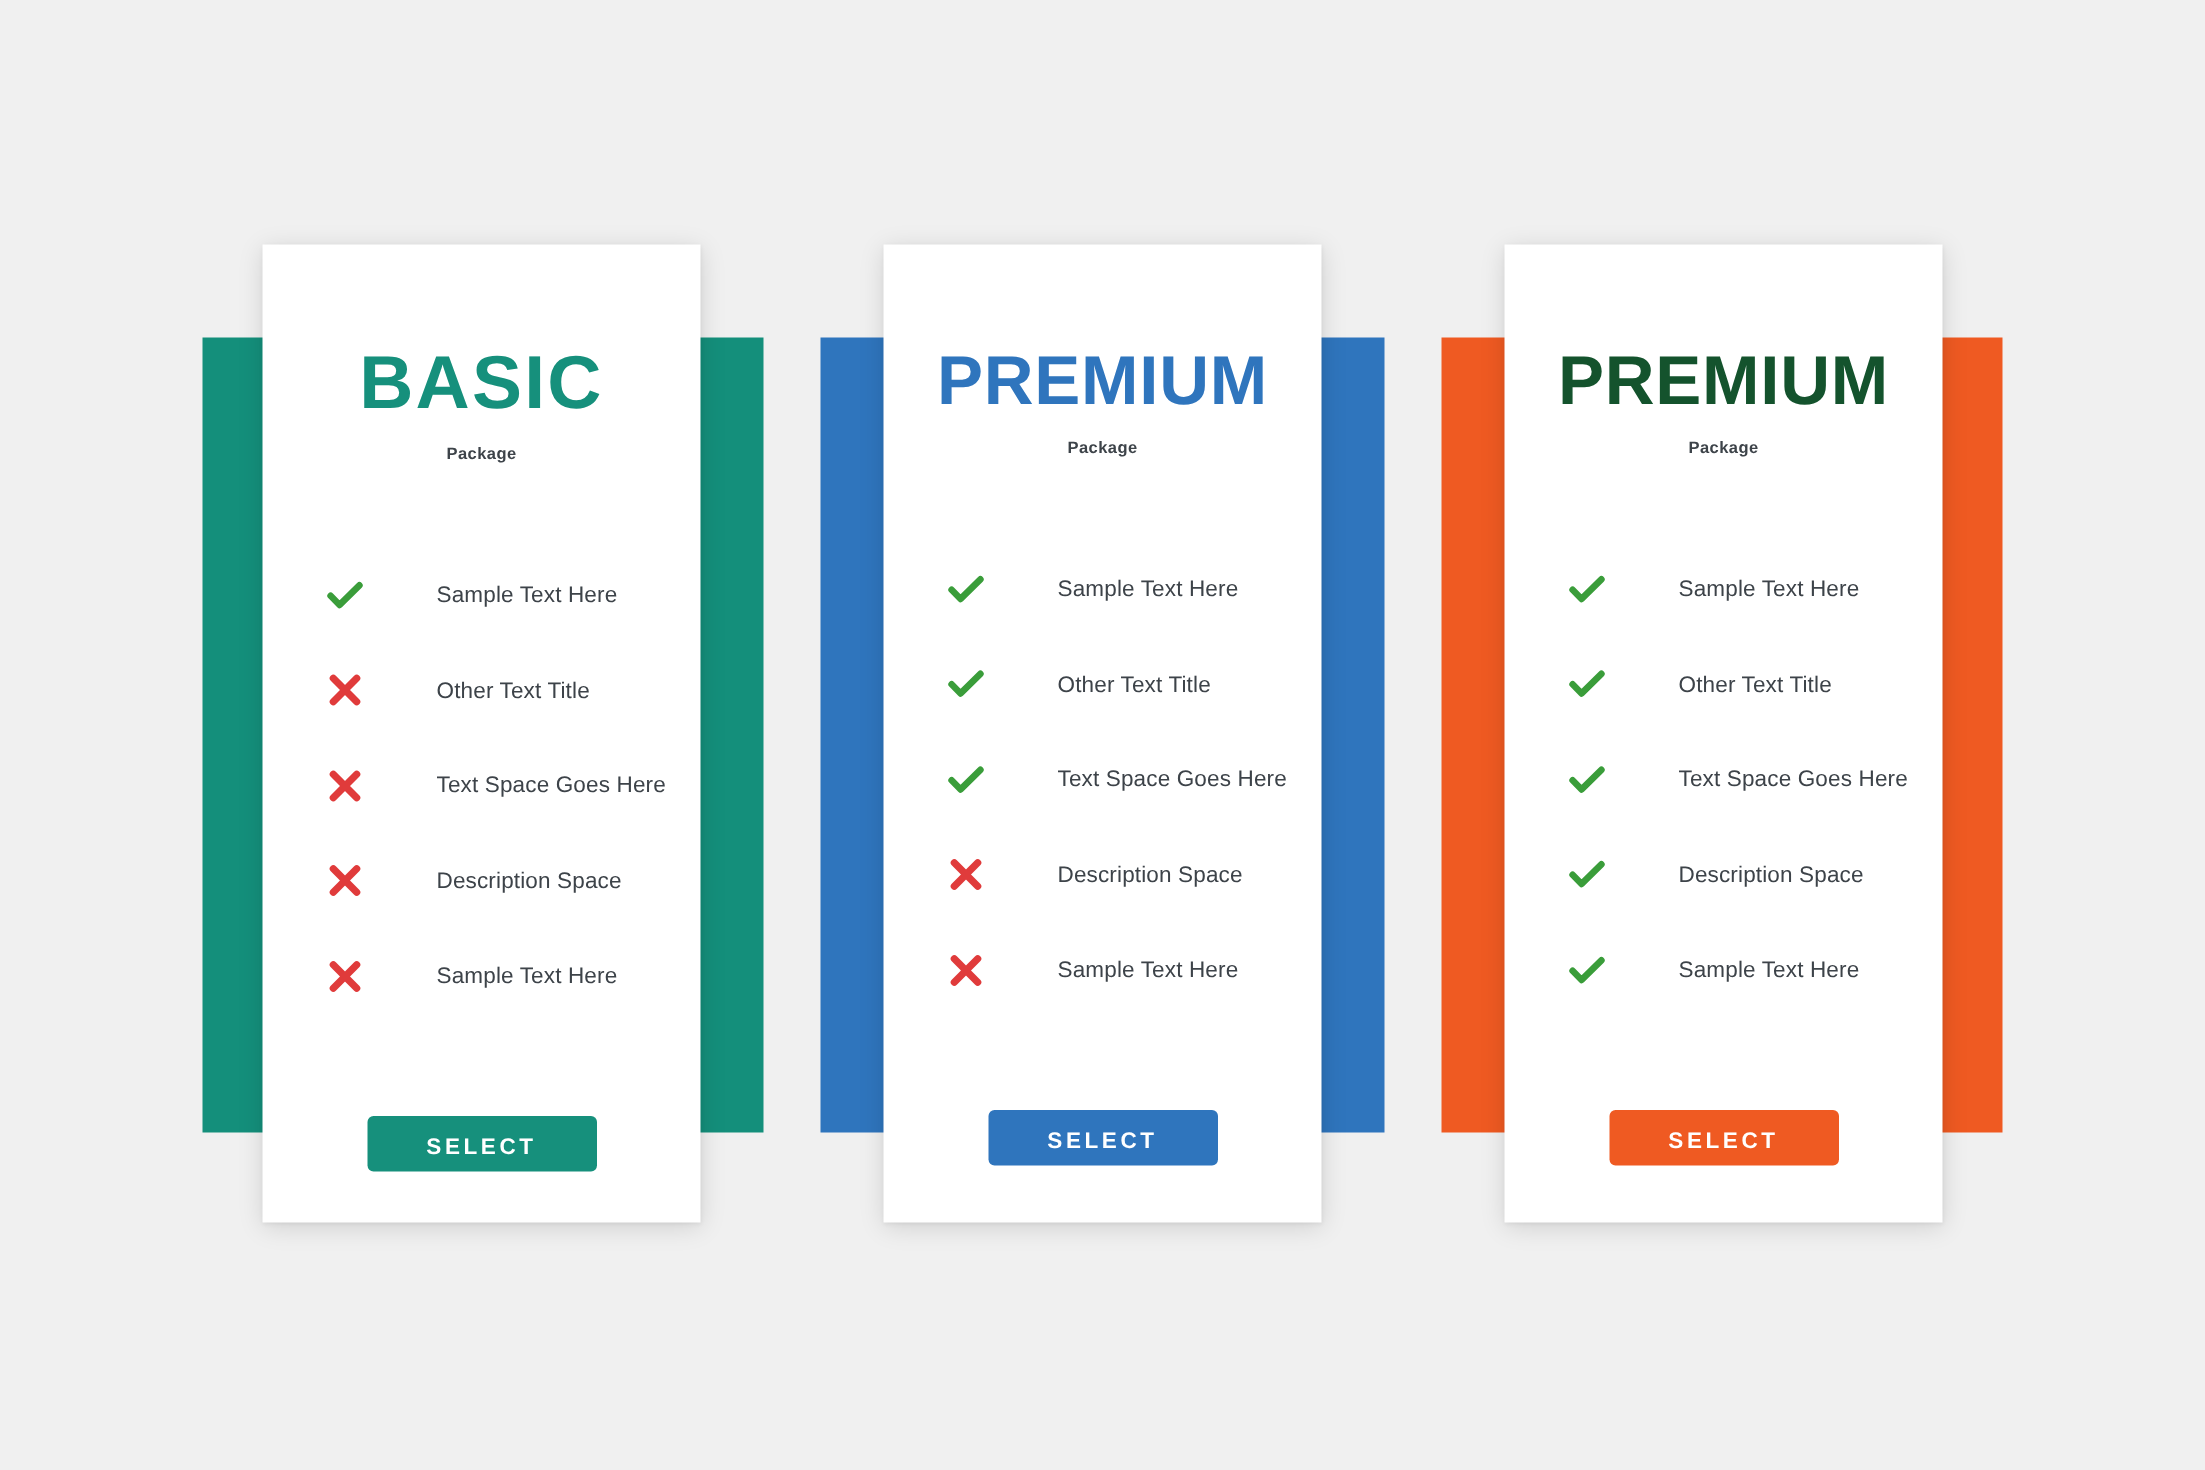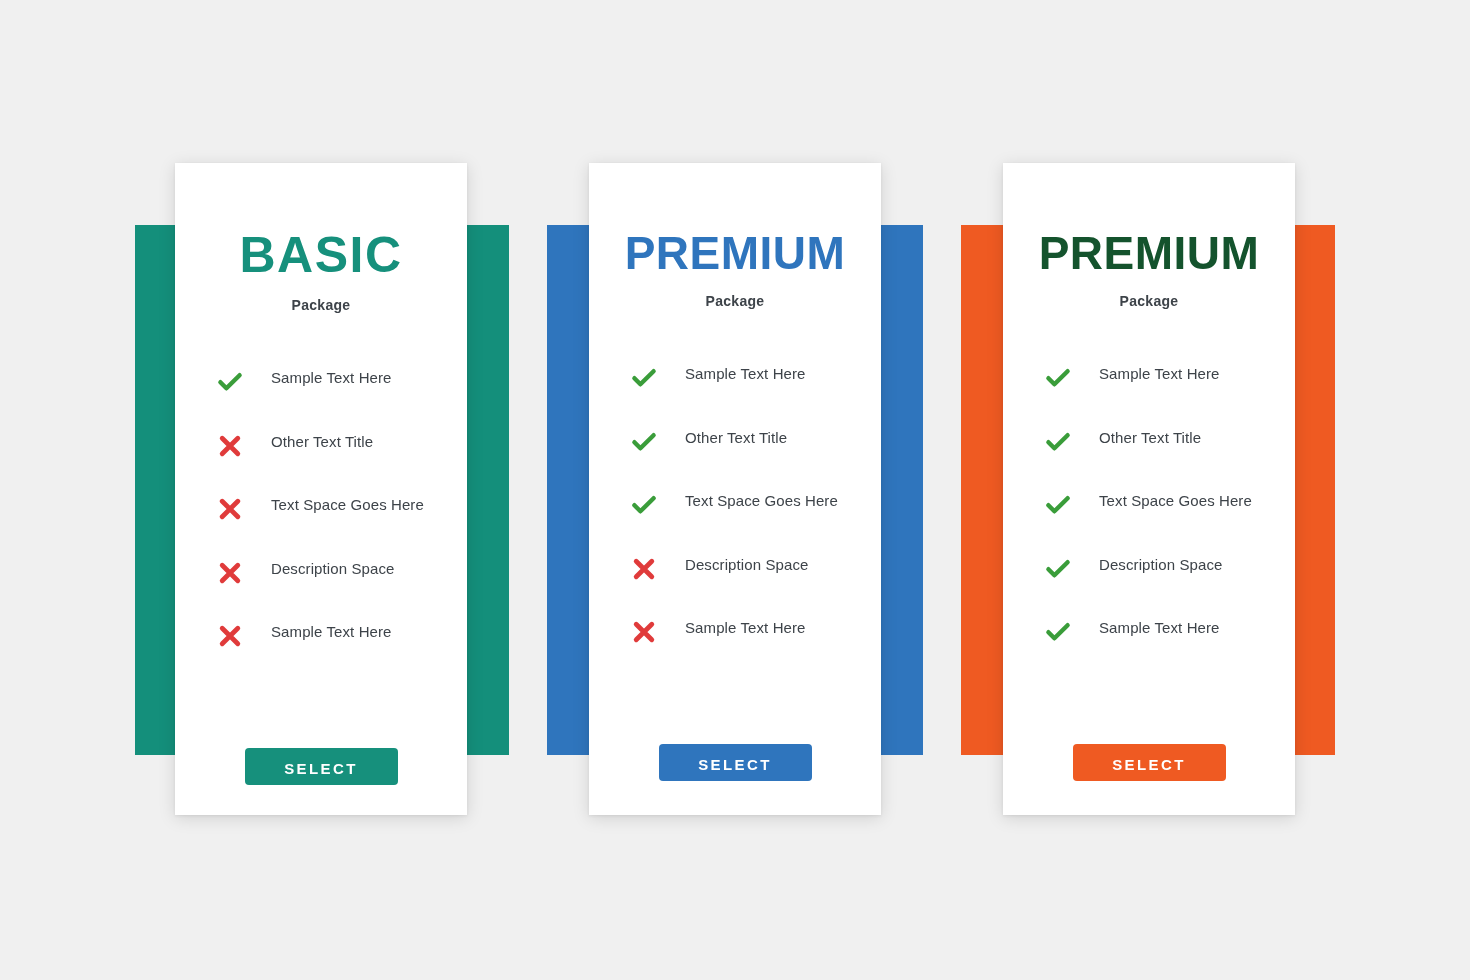--- a/index.html
+++ b/index.html
@@ -58,21 +58,21 @@
     line-height: 1;
     text-align: center;
     white-space: nowrap;
   }
   .title-basic    { color: #16907c; }
   .title-standard { color: #2f75bd; font-size: 46px; letter-spacing: 0.5px; }
   .title-premium  { color: #14532d; font-size: 46px; letter-spacing: 0.5px; }
 
   .plan-subtitle {
     margin-top: 17px;
-    font-size: 14px;
+    font-size: 11px;
     font-weight: 700;
     color: #3d4349;
     letter-spacing: 0.3px;
     text-align: center;
   }
 
   .divider {
     width: 125px;
     height: 1px;
     background: #e4e4e4;
@@ -82,22 +82,23 @@
 
   
   .features {
     width: 100%;
     list-style: none;
     margin-top: 29px;
     padding: 0 0 0 20px;
   }
   .feature-row {
     display: flex;
-    align-items: flex-start;
+    align-items: center;
     height: 63.5px;
+    gap: 20px;
   }
   .feature-icon {
     width: 26px;
     height: 26px;
     flex: 0 0 26px;
     display: flex;
     align-items: center;
     justify-content: center;
   }
   .feature-icon svg { display: block; }

